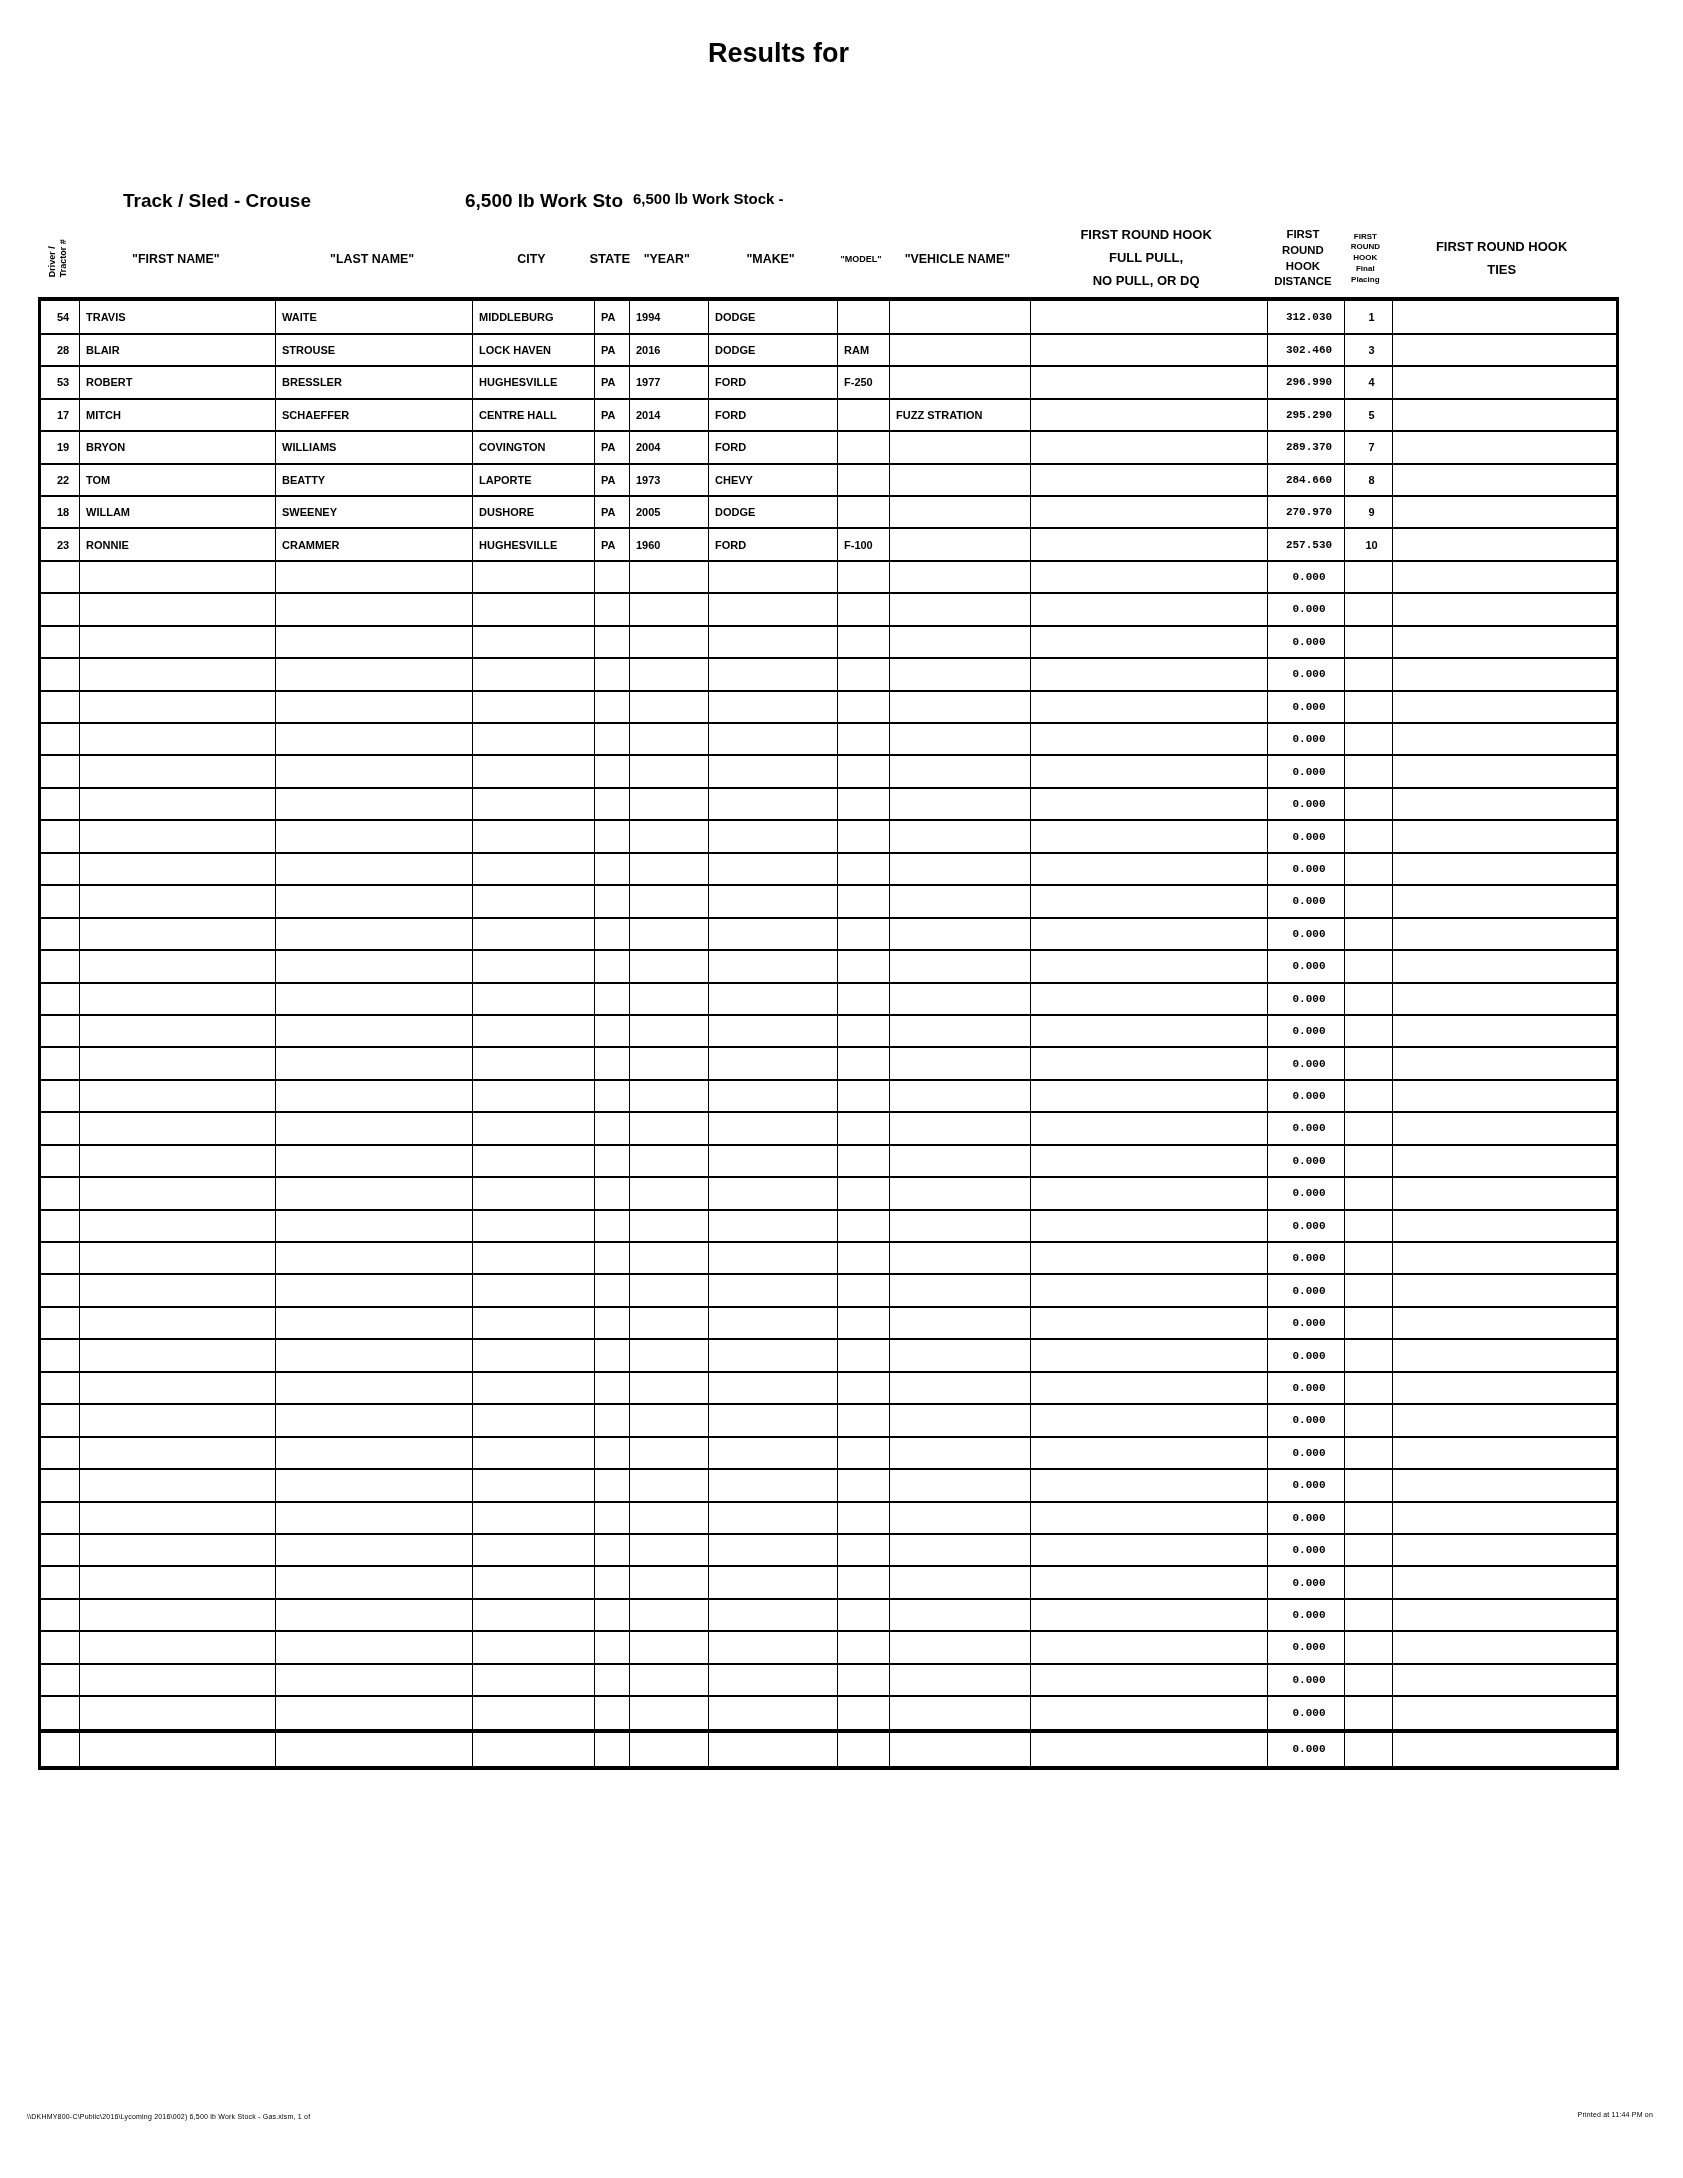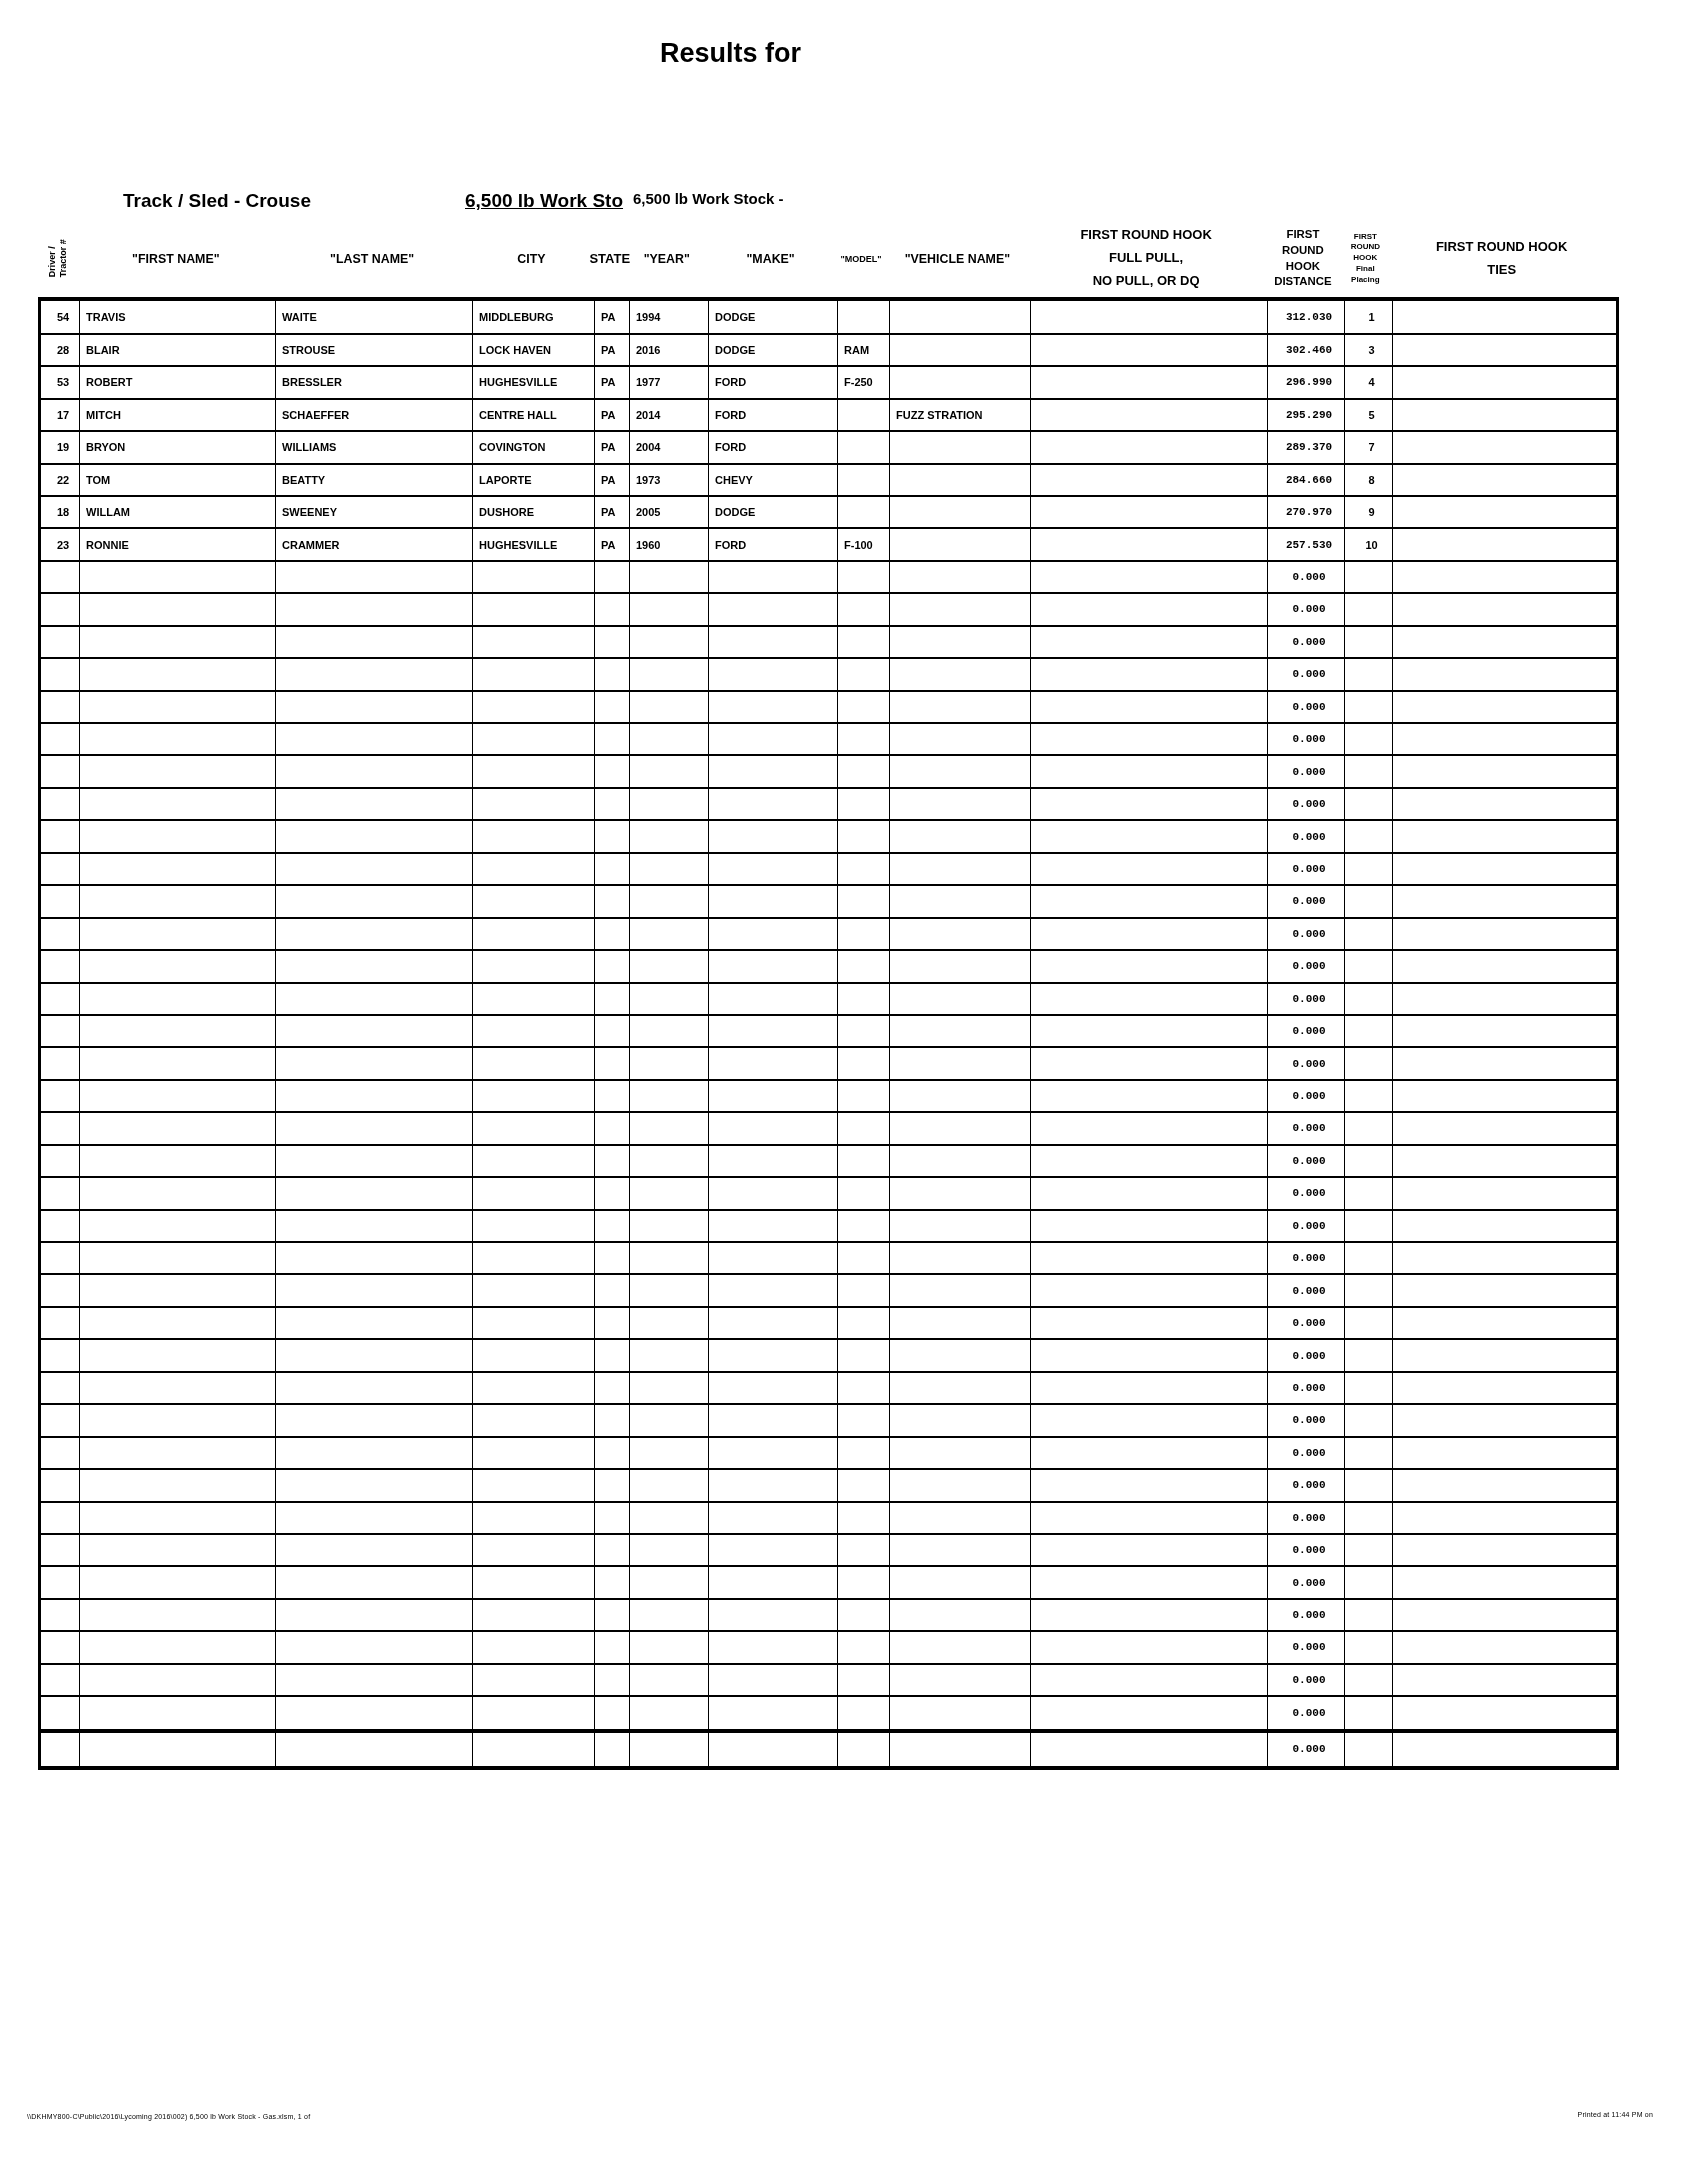--- a/index.html
+++ b/index.html
@@ -5,28 +5,28 @@
   html,body{margin:0;padding:0;background:#888;}
   .page{
     position:relative;
     width:1683px;height:2178px;
     background:#ffffff;
     font-family:"Liberation Sans",sans-serif;
     color:#000;
     overflow:hidden;
   }
   
-  .titles{position:absolute;top:38px;left:0;width:1461px;text-align:center;}
+  .titles{position:absolute;top:38px;left:0;width:1461px;text-align:center;padding-left:48px;}
   .title1{font-size:27px;font-weight:bold;letter-spacing:0px;}
   .title2{font-size:31px;font-weight:bold;margin-top:14px;letter-spacing:0px;}
 
   
   .group-band{position:absolute;top:190px;left:0;width:1683px;height:28px;}
   .track-label{position:absolute;left:79px;top:0;font-size:19px;font-weight:bold;white-space:nowrap;margin-left:44px;}
-  .class-label-clipped{position:absolute;left:465px;top:0;font-size:19px;font-weight:bold;white-space:nowrap;overflow:hidden;width:161px;text-decoration:underline;}
+  .class-label-clipped{position:absolute;left:465px;top:0;font-size:19px;font-weight:bold;white-space:nowrap;overflow:hidden;width:161px;}
   .class-label{position:absolute;left:627px;top:0;font-size:15px;font-weight:bold;white-space:nowrap;margin-left:6px;}
 
   
   .hdr-band{position:absolute;left:38px;top:220px;width:1576px;height:77px;display:flex;}
   .hcell{display:flex;align-items:center;justify-content:center;text-align:center;font-weight:bold;}
   .hcell span{white-space:pre-line;}
   .w0{width:40px;}  .w1{width:196px;} .w2{width:197px;} .w3{width:122px;}
   .w4{width:35px;}  .w5{width:79px;}  .w6{width:129px;} .w7{width:52px;}
   .w8{width:141px;} .w9{width:237px;} .w10{width:77px;} .w11{width:48px;}
   .w12{width:225px;}

